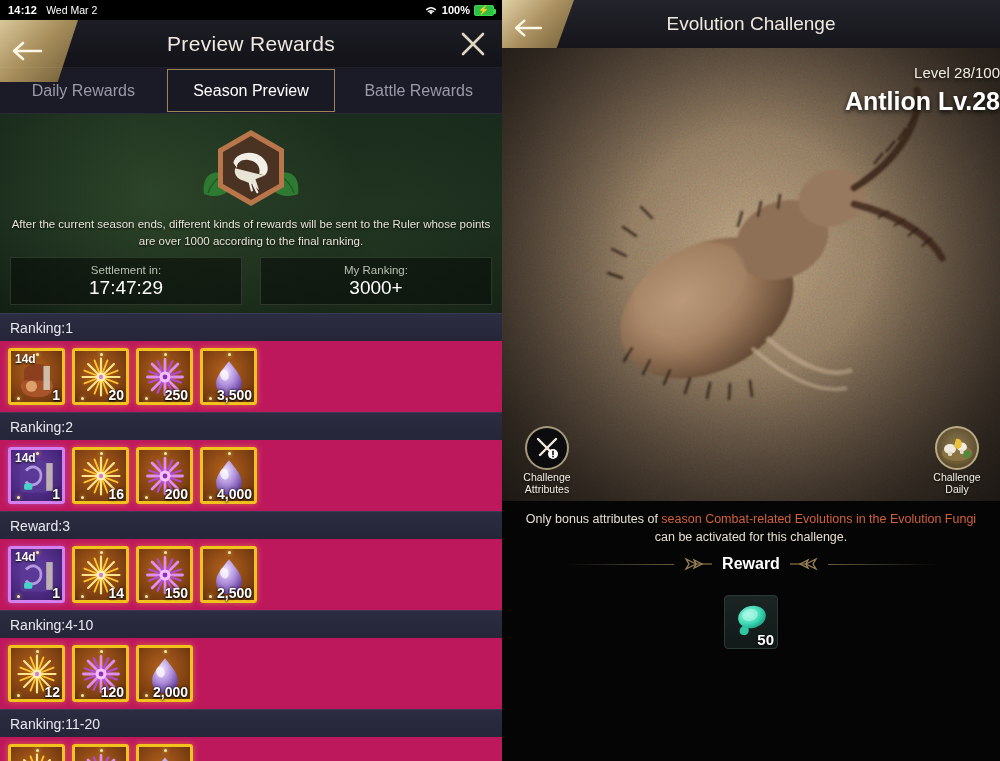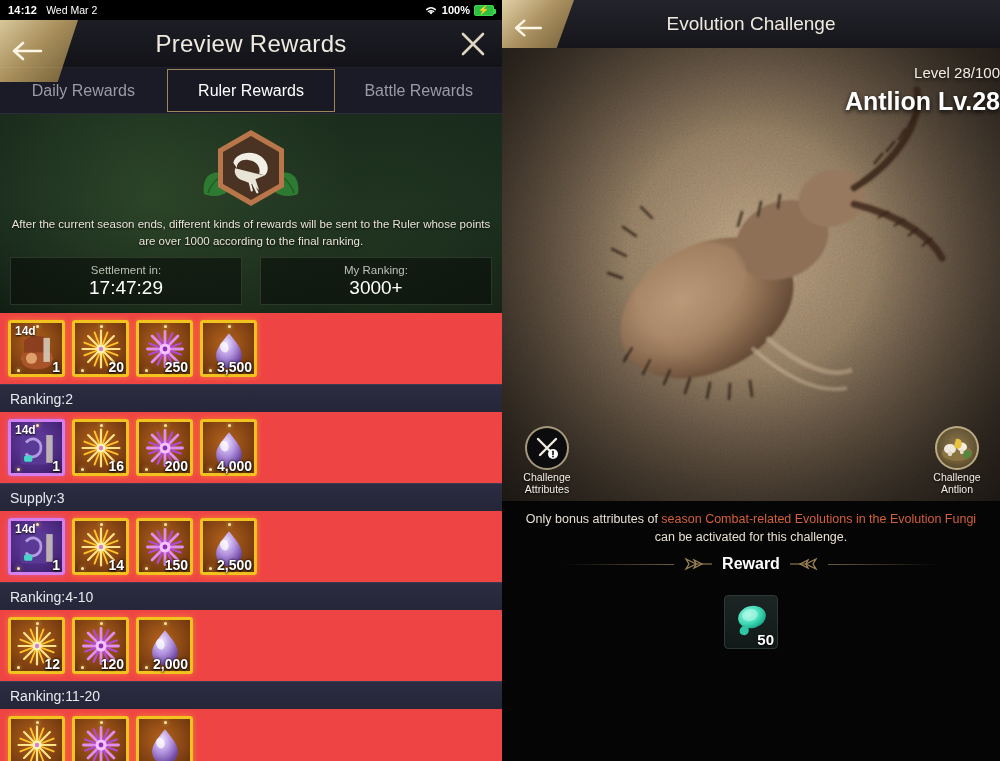--- a/index.html
+++ b/index.html
@@ -46,21 +46,21 @@
   
   .titlebar {
     position: relative; height: 48px; width: 100%;
     background: linear-gradient(180deg,#1d1d25 0%, #121218 100%);
     display: flex; align-items: center; justify-content: center;
   }
   .titlebar:after{
     content:""; position:absolute; left:0; right:0; bottom:0; height:1px;
     background: rgba(255,255,255,.06);
   }
-  .title-text { color: #efeadf; font-size: 24px; letter-spacing: .3px; }
+  .title-text { color: #efeadf; font-size: 21px; letter-spacing: .3px; }
   .back-btn {
     position: absolute; left: 0; top: 0;
     width: 78px; height: 62px;
     background: linear-gradient(135deg,#d8c79b 0%, #a9905d 45%, #6d5a33 100%);
     clip-path: polygon(0 0, 100% 0, 74% 100%, 0 100%);
     display: flex; align-items: center; padding-left: 10px;
     cursor: pointer;
   }
   .back-arrow { width: 34px; height: 24px; display:block; }
   .close-btn {
@@ -118,21 +118,21 @@
   .rank-head {
     height: 28px; display: flex; align-items: center;
     padding-left: 10px;
     color: #e8e8ef; font-size: 14px;
     background: linear-gradient(180deg,#2c2c42 0%, #262639 100%);
     border-top: 1px solid #3a3a52;
   }
   .rank-items {
     display: flex; align-items: center; gap: 7px;
     padding: 7px 0 7px 8px;
-    background: #ef4444;
+    background: #be185d;
     height: 71px;
   }
   .slot {
     position: relative; width: 57px; height: 57px;
     border: 3px solid #f2c21d; border-radius: 3px;
     background: radial-gradient(circle at 45% 40%, #b4631c 0%, #7a3d11 70%, #5a2d0c 100%);
     overflow: visible; cursor: pointer;
     box-shadow: 0 0 6px rgba(255,200,40,.45);
   }
   .slot.purple {
@@ -278,21 +278,21 @@
         </svg>
       </div>
       <div class="title-text">Preview Rewards</div>
       <svg class="close-btn" viewBox="0 0 30 30">
         <path d="M5 5 L25 25 M25 5 L5 25" stroke="#ded6c0" stroke-width="2.6" stroke-linecap="round"></path>
       </svg>
     </div>
 
     <div class="tabbar">
       <div class="tab">Daily Rewards</div>
-      <div class="tab active">Ruler Rewards</div>
+      <div class="tab active">Season Preview</div>
       <div class="tab">Battle Rewards</div>
     </div>
 
     <div class="banner">
       <svg class="medal" width="110" height="96" viewBox="0 0 110 96">
         <g>
           <path d="M30 52 C12 46 6 58 8 72 C24 78 36 70 38 58 Z" fill="#2f7a32"></path>
           <path d="M30 52 C20 56 14 64 12 71" stroke="#1e5c22" stroke-width="1.5" fill="none"></path>
           <path d="M80 52 C98 46 104 58 102 72 C86 78 74 70 72 58 Z" fill="#2f7a32"></path>
           <path d="M80 52 C90 56 96 64 98 71" stroke="#1e5c22" stroke-width="1.5" fill="none"></path>
@@ -314,20 +314,21 @@
           <div class="stat-value">17:47:29</div>
         </div>
         <div class="stat-box">
           <div class="stat-label">My Ranking:</div>
           <div class="stat-value">3000+</div>
         </div>
       </div>
     </div>
 
     <div class="rank-list" id="rank-list">
+        <div class="rank-head">Ranking:1</div>
         <div class="rank-items">
           <div class="slot">
             <div class="art">
               <svg width="48" height="48" viewBox="0 0 52 52">
                 <ellipse cx="26" cy="36" rx="17" ry="10" fill="#c0683a"></ellipse>
                 <path d="M10 30 h32 v10 a16 8 0 0 1 -32 0z" fill="#a8532a"></path>
                 <path d="M12 18 C16 10 36 10 40 18 L40 30 H12 Z" fill="#8c3f1f"></path>
                 <circle cx="20" cy="36" r="6" fill="#e0a06a"></circle>
                 <rect x="33" y="14" width="7" height="26" fill="#d8d2c0" opacity=".85"></rect>
               </svg>
@@ -458,21 +459,21 @@
                 <path d="M26 9 C34 19 40 26 40 33 A14 14 0 0 1 12 33 C12 26 18 19 26 9Z" fill="url(#dg)"></path>
                 <ellipse cx="21" cy="24" rx="4.5" ry="6" transform="rotate(-20 21 24)" fill="#fff" opacity=".7"></ellipse>
               </svg>
             </div>
             <span class="sparkle" style="left: 6px; top: 46px;"></span>
             <span class="sparkle" style="left: 25px; top: 2px;"></span>
             <span class="sparkle" style="left: 44px; top: 46px;"></span>
             <span class="qty">4,000</span>
           </div>
         </div>
-        <div class="rank-head">Supply:3</div>
+        <div class="rank-head">Reward:3</div>
         <div class="rank-items">
           <div class="slot purple">
             <div class="art">
               <svg width="48" height="48" viewBox="0 0 52 52">
                 <rect x="8" y="10" width="30" height="34" rx="4" fill="#5a3a96" opacity=".9"></rect>
                 <path d="M14 20 C22 12 32 18 30 28 C28 36 18 38 14 32" fill="none" stroke="#b59be0" stroke-width="3"></path>
                 <rect x="36" y="12" width="7" height="30" fill="#cfc9bb" opacity=".85"></rect>
                 <rect x="12" y="34" width="9" height="7" rx="2" fill="#44d6c8"></rect>
               </svg>
             </div>
@@ -734,21 +735,21 @@
             <ellipse cx="12" cy="20" rx="6" ry="5" fill="#efeadd"></ellipse>
             <rect x="10" y="22" width="4" height="5" rx="1.6" fill="#e2dcc9"></rect>
             <ellipse cx="24" cy="18" rx="5" ry="4.4" fill="#f4efe2"></ellipse>
             <rect x="22" y="20" width="3.6" height="5" rx="1.5" fill="#e5dfcc"></rect>
             <path d="M18 10 C23 9 25 14 23 18 C21 21 17 20 16 17 Z" fill="#e8c23f"></path>
             <path d="M27 22 C33 20 35 26 30 29 C27 31 24 27 27 22Z" fill="#4e8a3a"></path>
           </svg>
         </div>
         <div class="cb-label">
           <span>Challenge</span><br>
-          <span>Antlion</span>
+          <span>Daily</span>
         </div>
       </div>
     </div>
 
     <div class="info">
       <div class="info-text">
         <span>Only bonus attributes of </span><span class="hl">season Combat-related Evolutions in the Evolution Fungi</span><span> can be activated for this challenge.</span>
       </div>
 
       <div class="reward-div">

